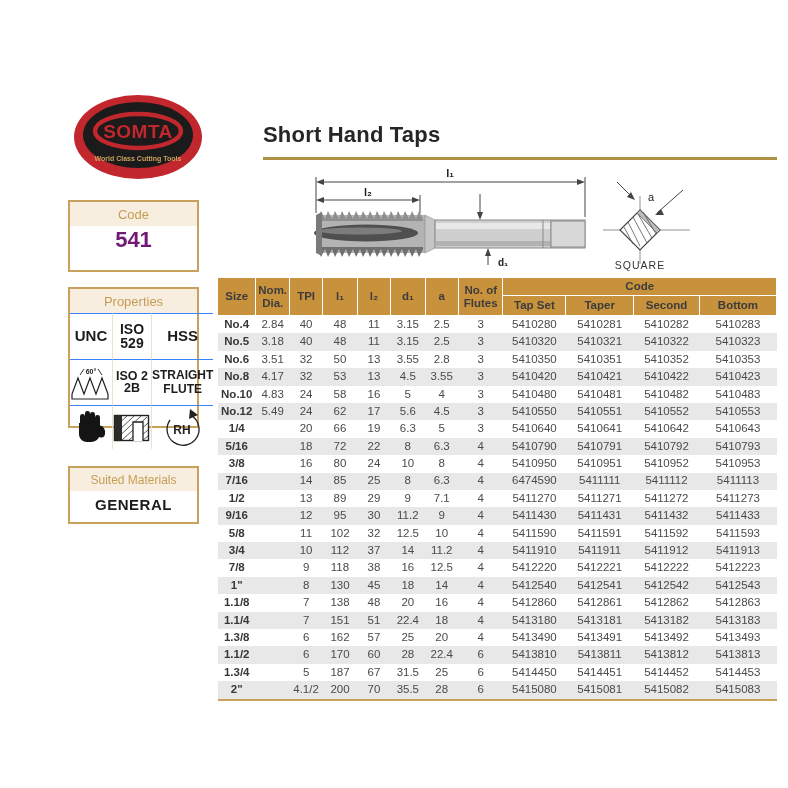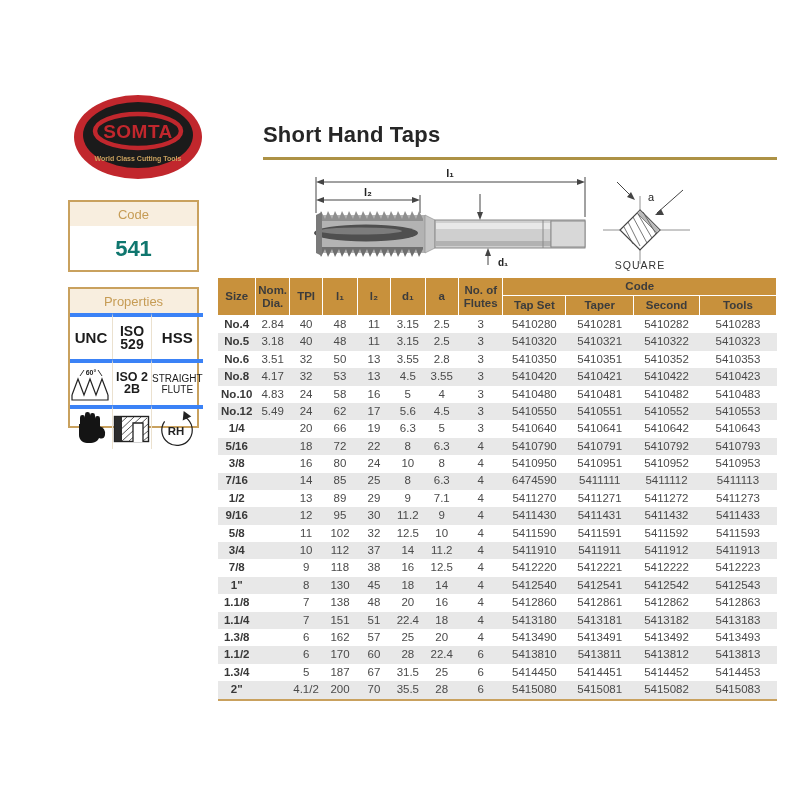--- a/index.html
+++ b/index.html
@@ -7,31 +7,31 @@
           font-family:"Liberation Sans",sans-serif;overflow:hidden;margin-left:20px;}
   .abs{position:absolute;}
 
   
   #page-title{left:243px;top:122px;font-size:22px;font-weight:bold;color:#262626;letter-spacing:0.2px;}
   #title-rule{left:243px;top:157px;width:514px;height:3px;background:#AD9245;}
 
   
   .side-box{position:absolute;left:48px;width:131px;border:2px solid #C9A15E;background:#fff;box-sizing:border-box;}
   .side-head{background:#F8EEDF;color:#C69C55;text-align:center;font-size:13px;padding:5px 0 4px 0;}
-  .code-value{text-align:center;font-size:22px;font-weight:bold;color:#0f766e;padding-top:10px;}
+  .code-value{text-align:center;font-size:22px;font-weight:bold;color:#701a75;padding-top:1px;}
   .suited-value{text-align:center;font-size:15px;font-weight:bold;color:#1c1c1c;padding-top:5px;letter-spacing:0.5px;}
 
   #props-grid{display:grid;grid-template-columns:1fr 1fr 1fr;grid-template-rows:46px 46px 44px;}
   .prop-cell{display:flex;flex-direction:column;align-items:center;justify-content:center;
-             border-top:4px solid #3b82f6;border-left:1px solid #EBE1CF;text-align:center;line-height:0.95;}
+             border-top:1px solid #3b82f6;border-left:1px solid #EBE1CF;text-align:center;line-height:0.95;}
   .prop-cell:nth-child(3n+1){border-left:none;}
   .t15{font-size:15px;font-weight:bold;color:#1c1c1c;}
   .t14{font-size:14px;font-weight:bold;color:#1c1c1c;}
   .t12{font-size:12.5px;font-weight:bold;color:#1c1c1c;}
-  .t8{font-size:10px;font-weight:normal;color:#1c1c1c;line-height:1.1;}
+  .t8{font-size:12px;font-weight:bold;color:#1c1c1c;line-height:1.1;}
 
   
   #tap-table{position:absolute;left:197px;top:277px;width:560px;border-collapse:collapse;table-layout:fixed;}
   #tap-table th{background:#C8913C;color:#3c3c3c;font-size:11.5px;font-weight:bold;
                 border:1px solid #fff;padding:0;line-height:1.05;vertical-align:middle;}
   #tap-table thead tr.hrow1 th{height:17px;}
   #tap-table thead tr.hrow2 th{height:19px;}
   #tap-table td{font-size:11.5px;color:#4a4a4a;text-align:center;height:17.4px;padding:0;line-height:1;}
   #tap-table tbody tr:nth-child(even){background:#E8E8E8;}
   #tap-table tbody td:first-child{font-weight:bold;color:#383838;}
@@ -199,20 +199,24 @@
       <div class="prop-cell">
         <svg width="44" height="42" viewBox="0 0 44 42">
           <path d="M9,13 A16,16 0 1 0 31,9" fill="none" stroke="#222" stroke-width="1.3"></path>
           <polygon points="29,2 37,8 28,12" fill="#222"></polygon>
           <text x="21" y="27" text-anchor="middle" font-size="12" font-weight="bold" fill="#222">RH</text>
         </svg>
       </div>
     </div>
   </div>
 
+  <div class="side-box" style="top:466px;height:58px;">
+    <div class="side-head" style="font-size:12px;">Suited Materials</div>
+    <div class="suited-value">GENERAL</div>
+  </div>
 
   <table id="tap-table">
     <colgroup>
       <col style="width:38px">
         <col style="width:33px">
         <col style="width:33px">
       <col style="width:34px">
         <col style="width:33px">
         <col style="width:34px">
       <col style="width:33px">
@@ -237,21 +241,21 @@
         <th rowspan="2">
           <div>No. of</div>
           <div>Flutes</div>
         </th>
         <th colspan="4">Code</th>
       </tr>
       <tr class="hrow2">
         <th>Tap Set</th>
         <th>Taper</th>
         <th>Second</th>
-        <th>Tools</th>
+        <th>Bottom</th>
       </tr>
     </thead>
     <tbody>
         <tr>
           <td>No.4</td>
           <td>2.84</td>
           <td>40</td>
           <td>48</td>
           <td>11</td>
           <td>3.15</td>

